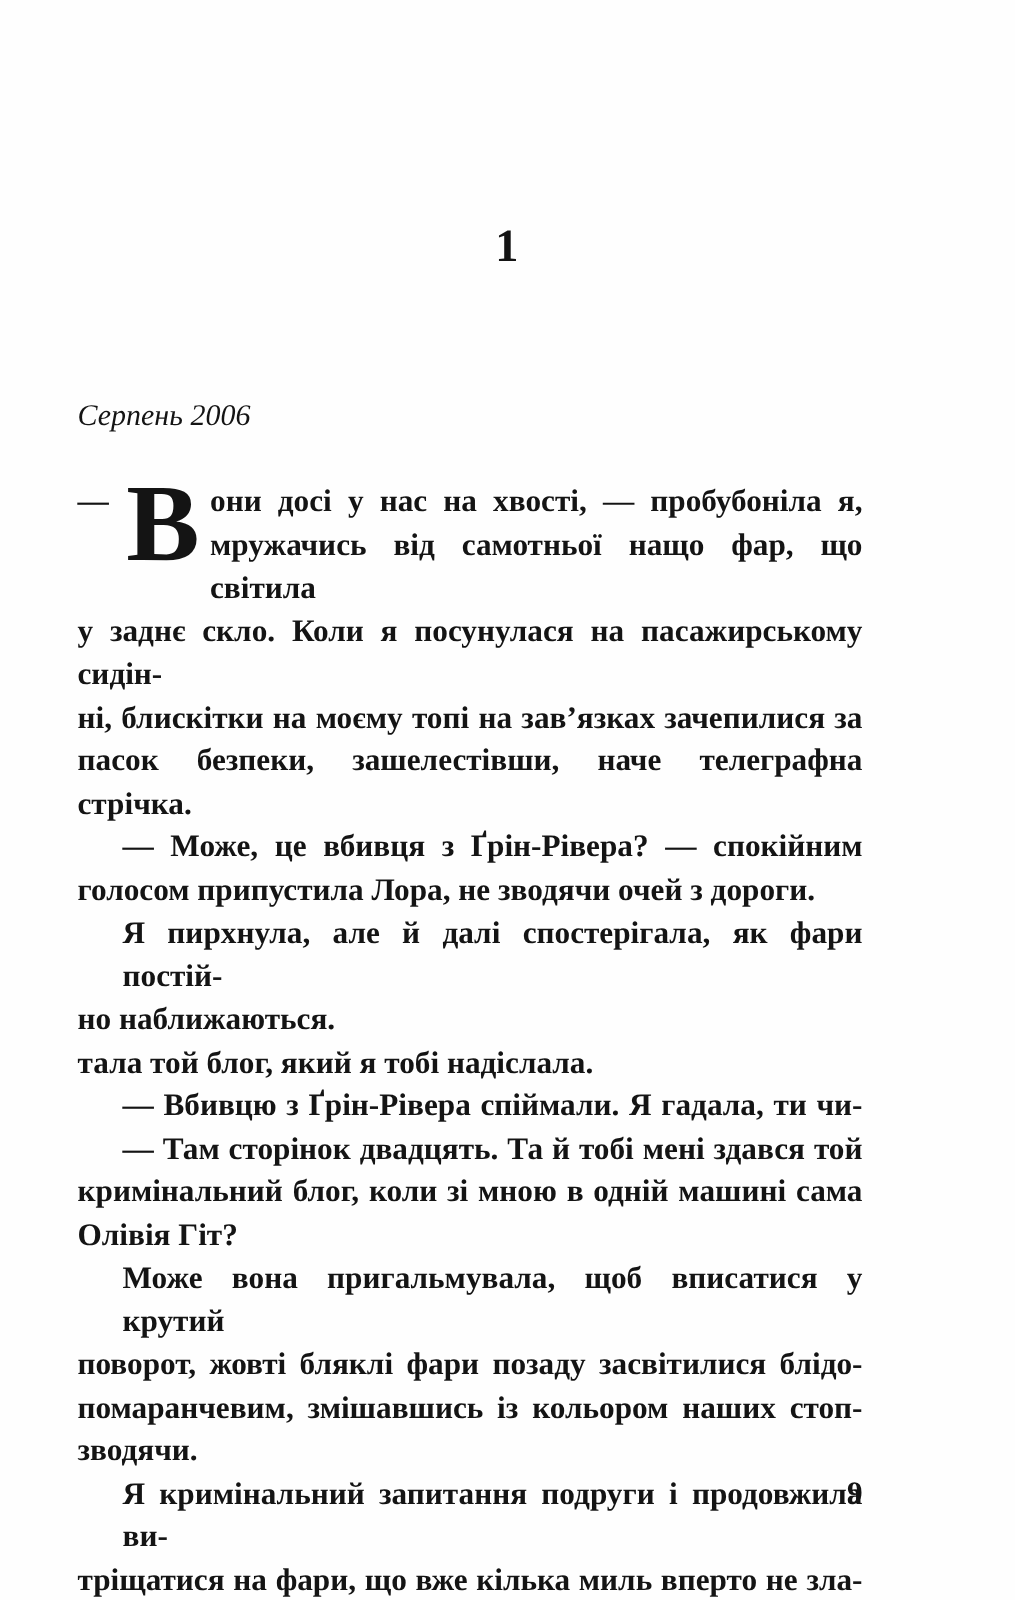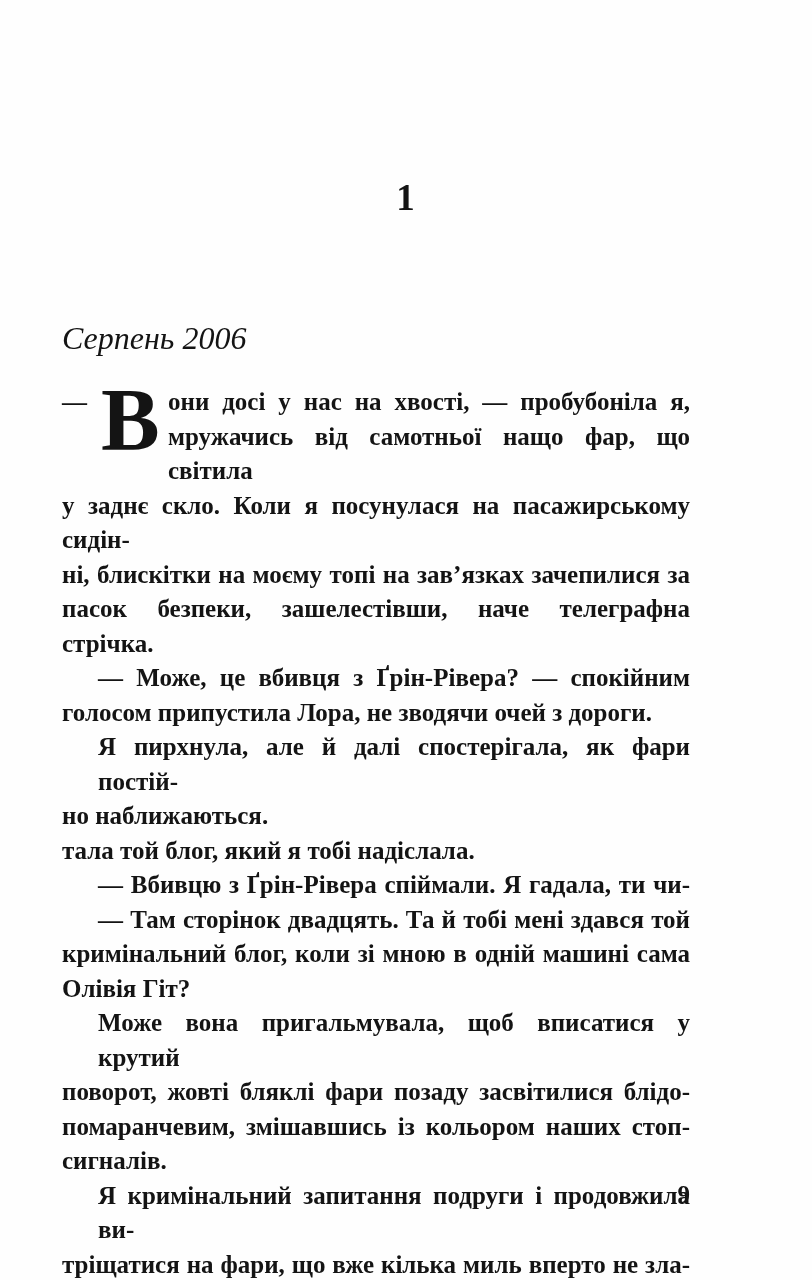--- a/index.html
+++ b/index.html
@@ -23,21 +23,21 @@
     width: 100%;
     text-align: center;
     font-size: 37px;
     font-weight: bold;
     letter-spacing: 1px;
   }
   .date-line {
     position: absolute;
     top: 320px;
     left: 62px;
-    font-size: 32px;
+    font-size: 24px;
     font-style: italic;
     font-weight: normal;
   }
   .text-block {
     position: absolute;
     top: 385px;
     left: 62px;
     width: 628px;
     font-size: 25px;
     font-weight: 600;
@@ -118,21 +118,21 @@
       </div>
       <div class="paragraph">
         <div class="line indent">— Там сторінок двадцять. Та й тобі мені здався той</div>
         <div class="line">кримінальний блог, коли зі мною в одній машині сама</div>
         <div class="line last-line">Олівія Гіт?</div>
       </div>
       <div class="paragraph">
         <div class="line indent">Може вона пригальмувала, щоб вписатися у крутий</div>
         <div class="line">поворот, жовті бляклі фари позаду засвітилися блідо-</div>
         <div class="line">помаранчевим, змішавшись із кольором наших стоп-</div>
-        <div class="line last-line">сигналів.</div>
+        <div class="line last-line">зводячи.</div>
       </div>
       <div class="paragraph">
         <div class="line indent">Я кримінальний запитання подруги і продовжила ви-</div>
         <div class="line">тріщатися на фари, що вже кілька миль вперто не зла-</div>
       </div>
     </div>
 
   <div class="page-number">9</div>
 </div>
 

